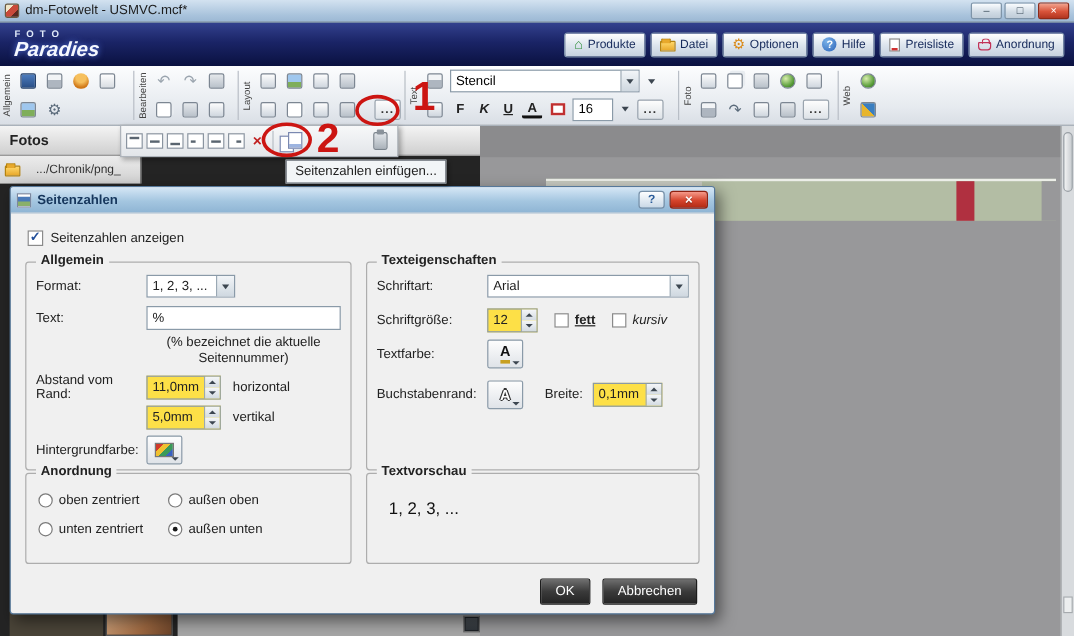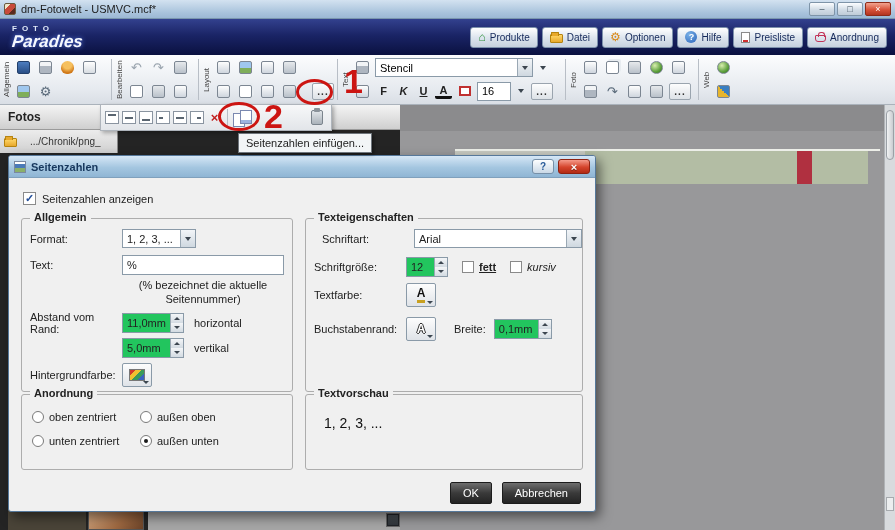--- a/index.html
+++ b/index.html
@@ -169,21 +169,21 @@
   .group { position:absolute; border:1px solid #adadad; border-radius:3px; }
   .group-title { position:absolute; top:-8px; left:8px; background:#f0f0f0; padding:0 4px;
     font-size:11px; font-weight:bold; color:#222; white-space:nowrap; }
   .g-allgemein { left:12px; top:40px; width:272px; height:174px; }
   .g-text { left:296px; top:40px; width:278px; height:174px; }
   .g-anordnung { left:12px; top:216px; width:272px; height:76px; }
   .g-vorschau { left:296px; top:216px; width:278px; height:76px; }
   .frow { position:absolute; display:flex; align-items:center; color:#222; }
   .lbl { width:92px; flex-shrink:0; }
   .input { height:20px; background:#fff; border:1px solid #8a9aa8; display:flex; align-items:center; padding:0 4px; }
-  .spin { height:20px; background:#22c55e; border:1px solid #8a9aa8; display:flex; align-items:center; padding-left:4px; }
+  .spin { height:20px; background:#fde047; border:1px solid #8a9aa8; display:flex; align-items:center; padding-left:4px; }
   .spin .btns { margin-left:auto; width:13px; align-self:stretch; display:flex; flex-direction:column; border-left:1px solid #9aa8b4; }
   .spin .btns > div { flex:1; background:linear-gradient(#f4f6f8,#d3dbe2); display:flex; align-items:center; justify-content:center; }
   .hint { position:absolute; left:100px; top:60px; width:162px; font-size:11px; line-height:1.25; color:#222;text-align:center; }
   .color-btn { width:30px; height:24px; border:1px solid #8a9aa8; border-radius:2px; position:relative;
     background:linear-gradient(#fdfdfd,#dfe3e8); display:flex; align-items:center; justify-content:center; }
   .swatch-multi { width:16px; height:12px;
     background:linear-gradient(135deg,#d23a2a 25%,#f0c030 25% 50%,#3a9a5a 50% 75%,#3a62c0 75%); border:1px solid #777; }
   .color-btn .corner { position:absolute; right:2px; bottom:2px; }
   .btn-A { font-size:12px; font-weight:bold; color:#111; line-height:1; border-bottom:3px solid #c8a020; padding-bottom:1px; }
   .btn-A-outline { font-size:12px; font-weight:bold; color:#fff; line-height:1;
@@ -541,21 +541,21 @@
           <span class="lbl">Hintergrundfarbe:</span>
           <div class="color-btn">
             <div class="swatch-multi"></div>
             <span class="corner tri-down-s"></span>
           </div>
         </div>
       </div>
 
       <div class="group g-text">
         <div class="group-title">Texteigenschaften</div>
-        <div class="frow" style="left:16px;top:10px">
+        <div class="frow" style="left:8px;top:10px">
           <span class="lbl">Schriftart:</span>
           <div class="combo" style="width:168px">
             <span class="val">Arial</span>
             <span class="arrow">
                 <span class="tri-down"></span>
               </span>
           </div>
         </div>
         <div class="frow" style="left:8px;top:38px">
           <span class="lbl">Schriftgröße:</span>

